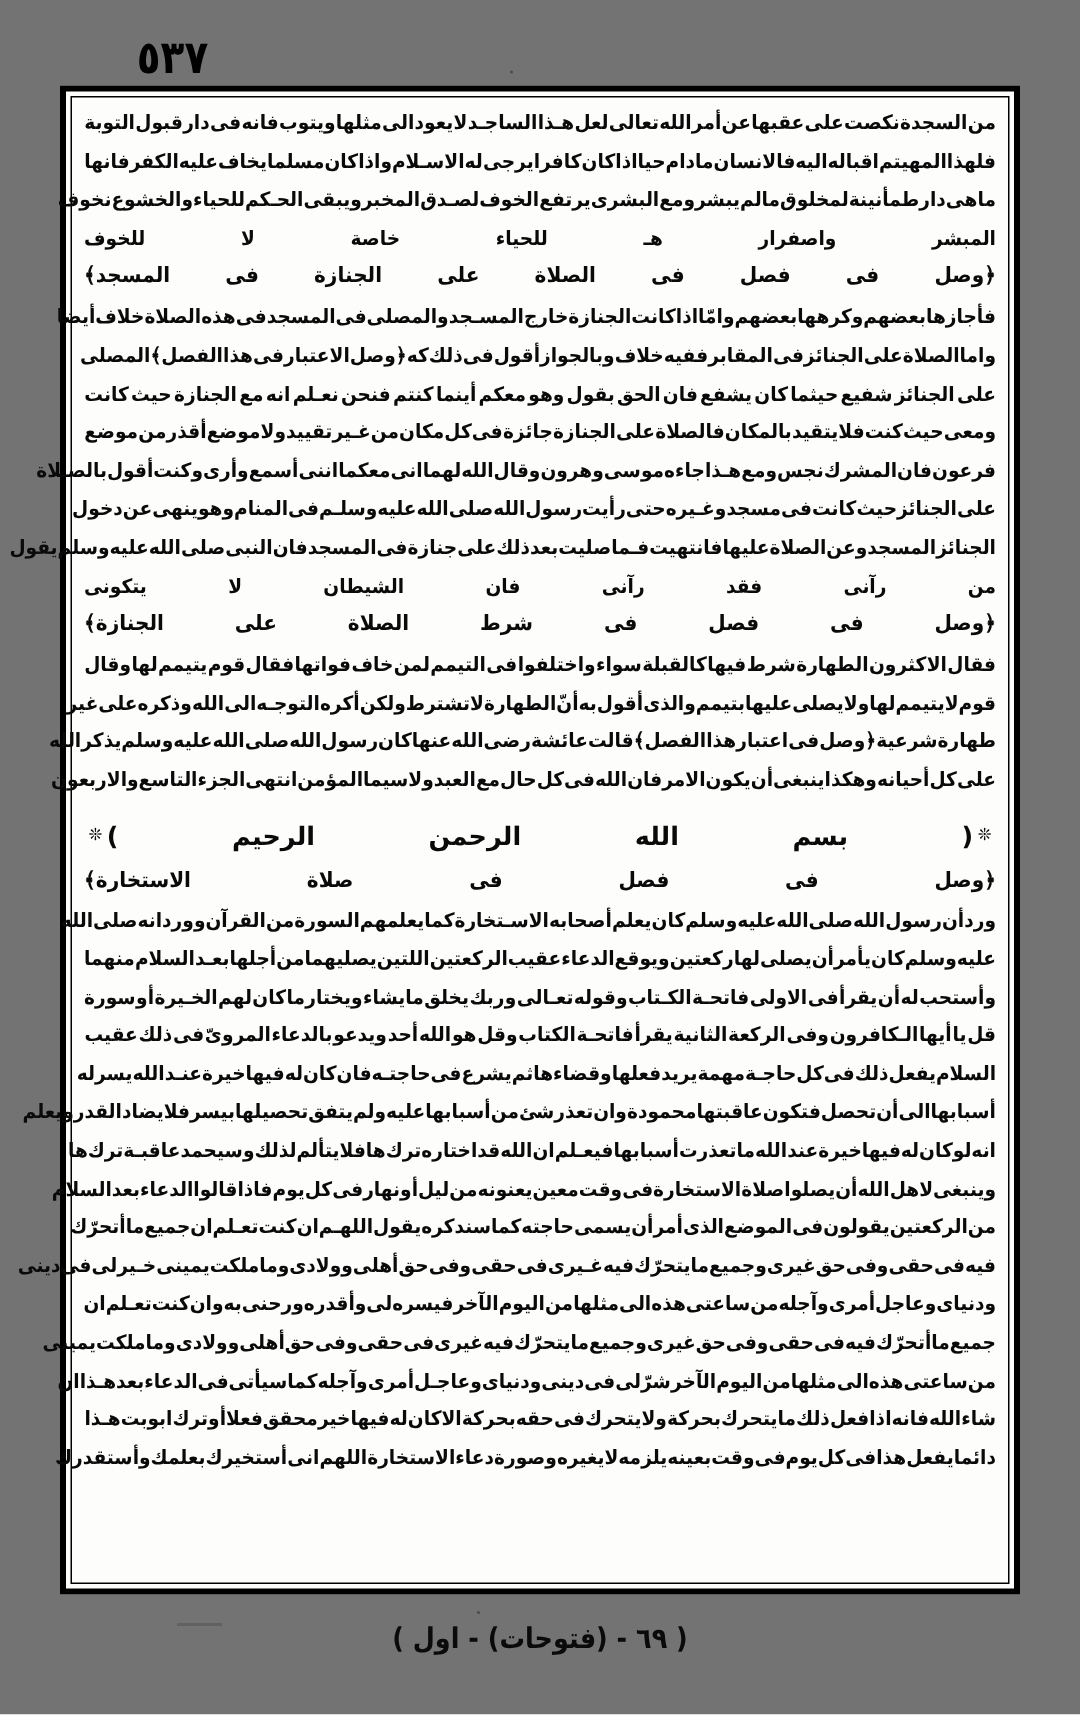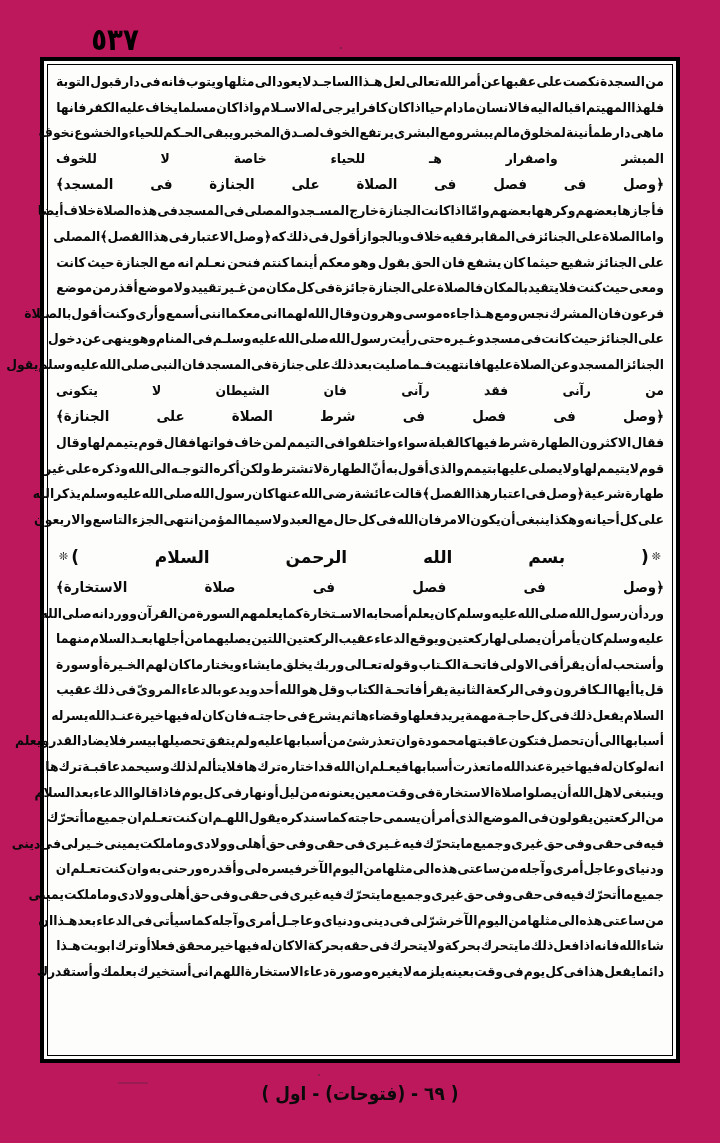--- a/index.html
+++ b/index.html
@@ -14,21 +14,21 @@
     position: relative;
     overflow: hidden;
     font-family: "DejaVu Sans", "Liberation Sans", sans-serif;
     color: #0a0a0a;
   }
 
   
   .page {
     position: absolute;
     inset: 0;
-    background: #be185d;
+    background: #737373;
   }
 
   
   .folio {
     position: absolute;
     top: 26px;
     left: 80px;
     width: 70px;
     text-align: center;
     font-size: 26px;
@@ -483,21 +483,21 @@
           <span>سيما</span>
           <span>المؤمن</span>
           <span>انتهى</span>
           <span>الجزء</span>
           <span>التاسع</span>
           <span>والاربعون</span>
         </span>
 
       <span class="spacer-sm"></span>
 
-      <span class="basmala"><span class="star">❊</span><span>( بسم الله الرحمن السلام )</span><span class="star">❊</span></span>
+      <span class="basmala"><span class="star">❊</span><span>( بسم الله الرحمن الرحيم )</span><span class="star">❊</span></span>
 
       <span class="heading">﴿وصل فى فصل فى صلاة الاستخارة﴾</span>
 
       <span class="line just">
           <span>وردأن</span>
           <span>رسول</span>
           <span>الله</span>
           <span>صلى</span>
           <span>الله</span>
           <span>عليه</span>

